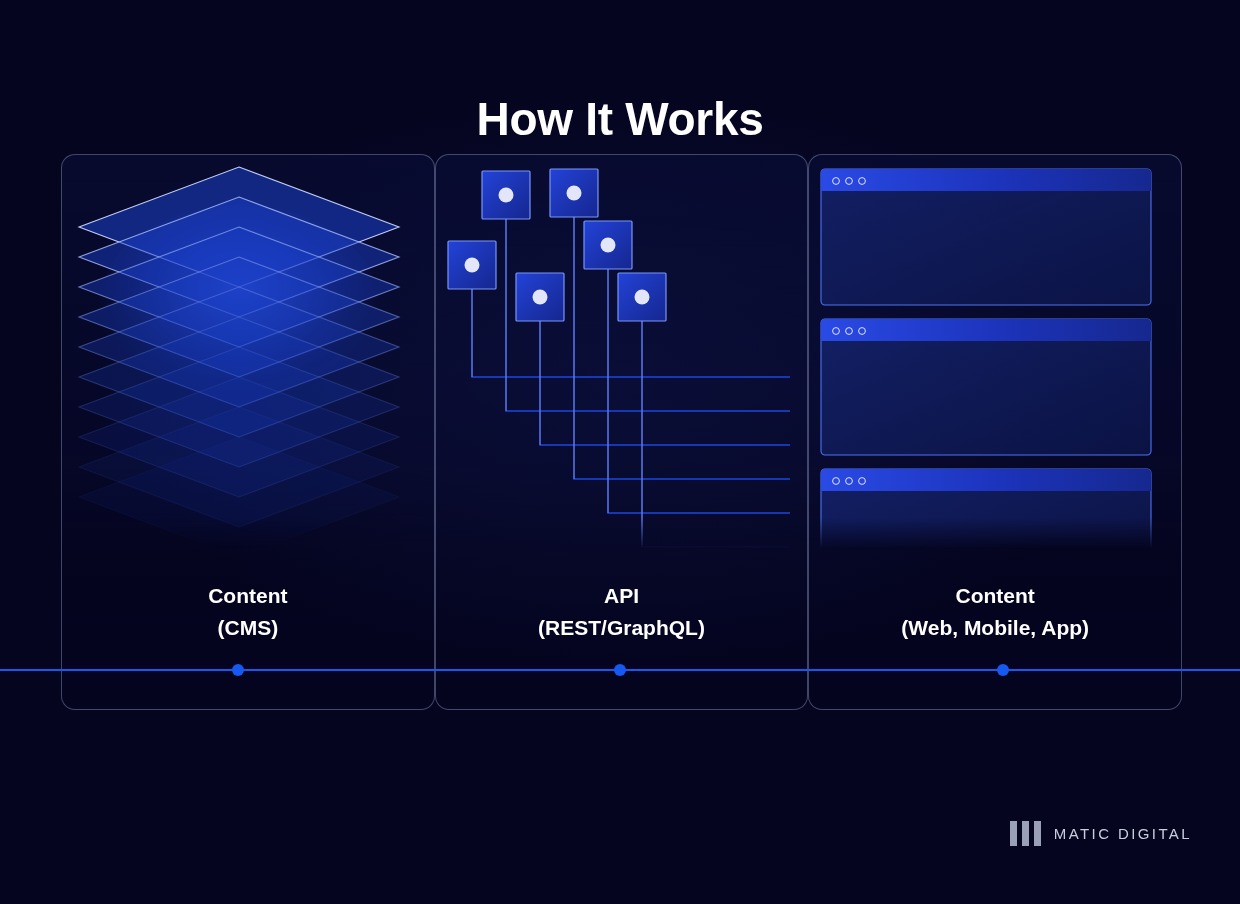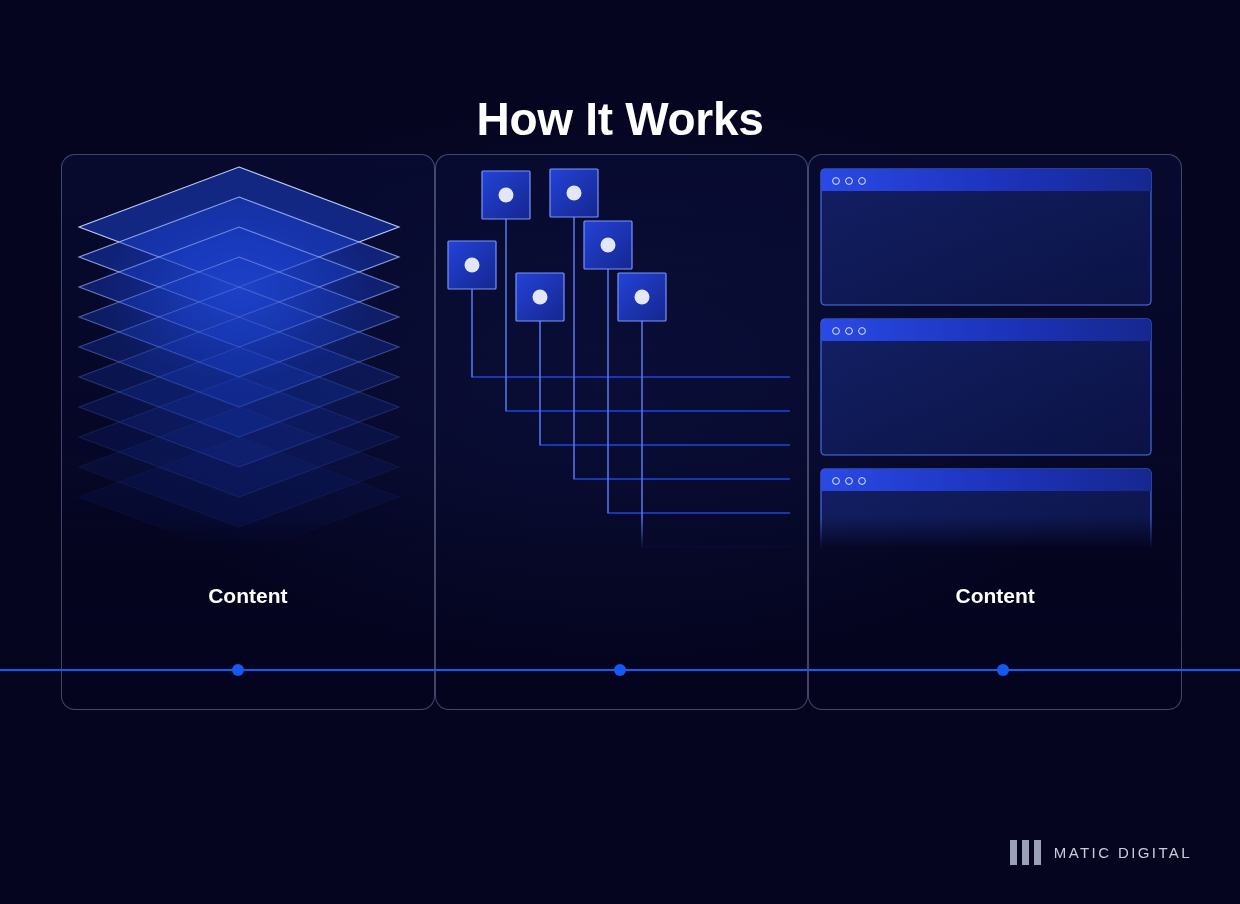--- a/index.html
+++ b/index.html
@@ -105,21 +105,21 @@
     width: 12px;
     height: 12px;
     border-radius: 50%;
     background: #1559f0;
   }
 
   
   #brand {
     position: absolute;
     right: 48px;
-    bottom: 39px;
+    bottom: 58px;
     display: flex;
     align-items: center;
     gap: 13px;
   }
   #brand-mark {
     display: flex;
     gap: 5px;
   }
   #brand-mark i {
     display: block;
@@ -170,20 +170,21 @@
           <polygon points="177,162 337,222 177,282 17,222" fill="#1b3fc8" fill-opacity="0.24" stroke="#6883de" stroke-opacity="0.35"></polygon>
           <polygon points="177,192 337,252 177,312 17,252" fill="#1b3fc8" fill-opacity="0.19" stroke="#5b76d2" stroke-opacity="0.27"></polygon>
           <polygon points="177,222 337,282 177,342 17,282" fill="#1b3fc8" fill-opacity="0.15" stroke="#4e69c4" stroke-opacity="0.20"></polygon>
           <polygon points="177,252 337,312 177,372 17,312" fill="#1b3fc8" fill-opacity="0.11" stroke="#445db4" stroke-opacity="0.14"></polygon>
           <polygon points="177,282 337,342 177,402 17,342" fill="#1b3fc8" fill-opacity="0.08" stroke="#3b52a4" stroke-opacity="0.10"></polygon>
         </g>
       </svg>
     </div>
     <div class="panel-caption">
       <span>Content</span>
+      <span class="sub">(CMS)</span>
     </div>
   </div>
 
   <div class="panel">
     <div class="panel-art">
       <svg width="354" height="394" viewBox="0 0 354 394">
         <defs>
           <linearGradient id="sqFill" x1="0" y1="0" x2="1" y2="1">
             <stop offset="0%" stop-color="#2343d8"></stop>
             <stop offset="100%" stop-color="#15268f"></stop>
@@ -219,20 +220,24 @@
 
         <g fill="#e3e6f8">
           <circle cx="36" cy="110" r="7.5"></circle>
           <circle cx="70" cy="40" r="7.5"></circle>
           <circle cx="104" cy="142" r="7.5"></circle>
           <circle cx="138" cy="38" r="7.5"></circle>
           <circle cx="172" cy="90" r="7.5"></circle>
           <circle cx="206" cy="142" r="7.5"></circle>
         </g>
       </svg>
+    </div>
+    <div class="panel-caption">
+      <span>API</span>
+      <span class="sub">(REST/GraphQL)</span>
     </div>
   </div>
 
   <div class="panel">
     <div class="panel-art">
       <svg width="354" height="394" viewBox="0 0 354 394">
         <defs>
           <linearGradient id="winBar" x1="0" y1="0" x2="1" y2="0">
             <stop offset="0%" stop-color="#2a4ae6"></stop>
             <stop offset="55%" stop-color="#1c33bb"></stop>
@@ -270,20 +275,21 @@
           <g fill="none" stroke="#dfe4fb" stroke-width="1">
             <circle cx="27" cy="326" r="3.4"></circle>
               <circle cx="40" cy="326" r="3.4"></circle>
               <circle cx="53" cy="326" r="3.4"></circle>
           </g>
         </g>
       </svg>
     </div>
     <div class="panel-caption">
       <span>Content</span>
+      <span class="sub">(Web, Mobile, App)</span>
     </div>
   </div>
 
 </div>
 
 <div id="rail"></div>
 <div class="rail-node" style="left:232px"></div>
 <div class="rail-node" style="left:614px"></div>
 <div class="rail-node" style="left:997px"></div>
 

